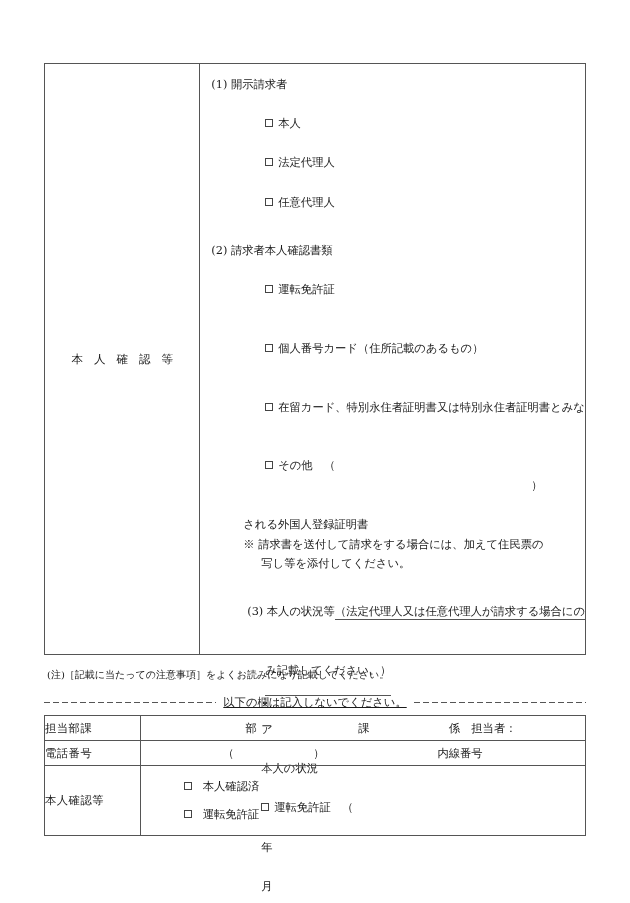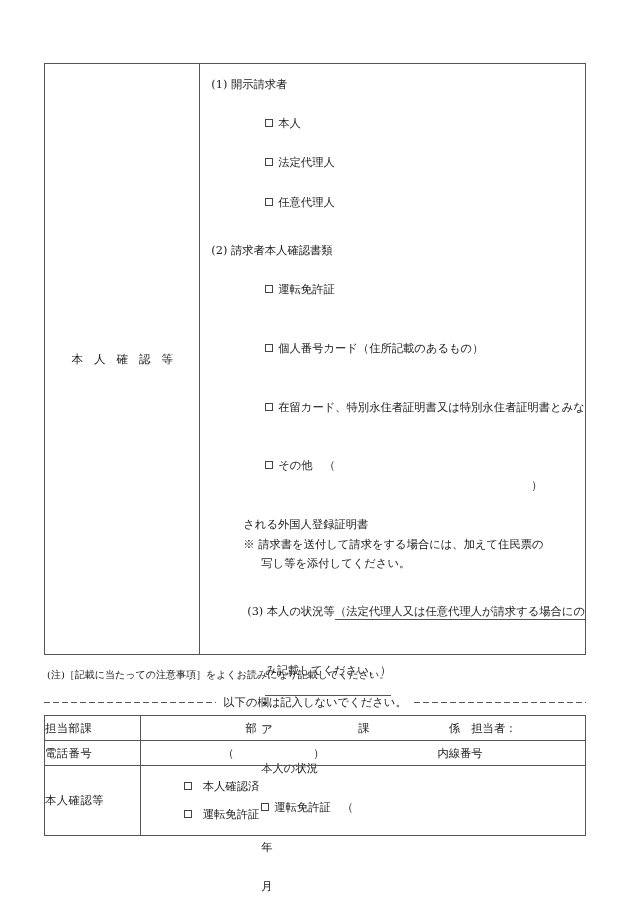--- a/index.html
+++ b/index.html
@@ -101,20 +101,21 @@
   .sep {
     position: absolute;
     left: 44px;
     top: 693px;
     width: 542px;
     height: 18px;
     display: flex;
     align-items: center;
     justify-content: center;
     gap: 7px;
+    text-decoration: underline;
   }
   .sep .dash {
     flex: 1;
     height: 1px;
     background: repeating-linear-gradient(
       to right,
       #555 0px, #555 6px,
       transparent 6px, transparent 9px
     );
   }

